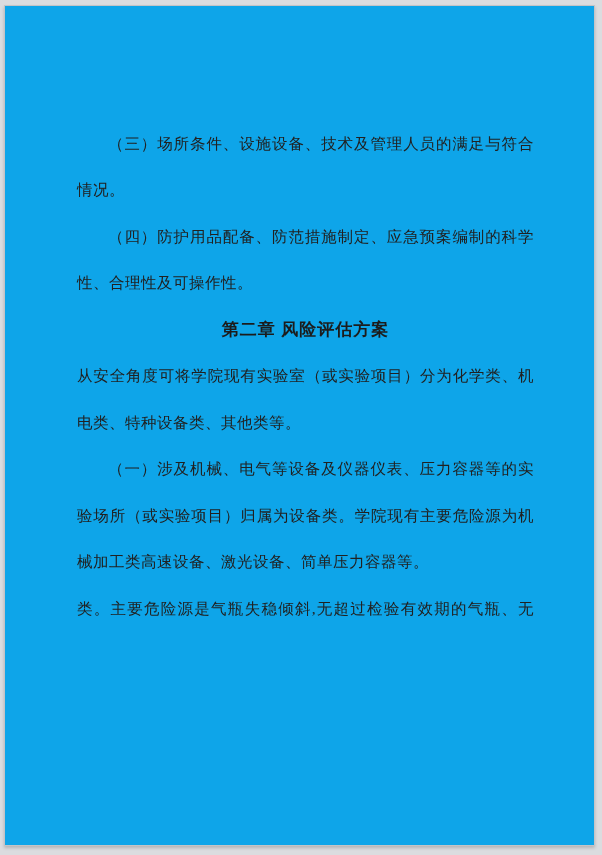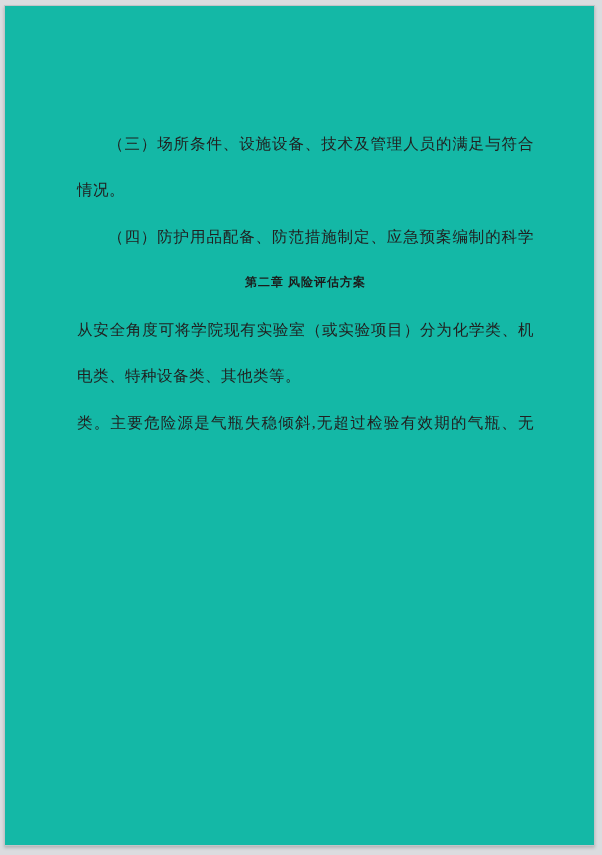--- a/index.html
+++ b/index.html
@@ -10,21 +10,21 @@
     background: #dbdcdf;
     overflow: hidden;
     font-family: "Liberation Serif", serif;
   }
   .page {
     position: absolute;
     left: 4px;
     top: 5px;
     width: 589px;
     height: 839px;
-    background: #14b8a6;
+    background: #0ea5e9;
     border: 1px solid #c3c4c7;
     box-shadow: 0 2px 3px rgba(0,0,0,0.18);
     box-sizing: content-box;
   }
   .content {
     padding: 106px 62px 0 72px;
     width: 457px;
     box-sizing: content-box;
   }
   .line {
@@ -40,47 +40,51 @@
     text-align: justify;
     text-align-last: justify;
   }
   .indent {
     text-indent: 31px;
   }
   .chapter-heading {
     height: 31px;
     line-height: 31px;
     margin: 0;
-    font-family: Liberation Serif, serif;
+    font-family: Liberation Sans, sans-serif;
     font-weight: bold;
-    font-size: 12px;
+    font-size: 17px;
     color: #1c1c1c;
     text-align: center;
     text-align-last: center;
     letter-spacing: 1px;
   }
   .clause-lead {
     font-weight: bold;
     letter-spacing: 2px;
   }
 </style>
 </head>
 <body>
 
 <div class="page">
   <div class="content">
 
     <p class="line full indent">（三）场所条件、设施设备、技术及管理人员的满足与符合</p>
     <p class="line">情况。</p>
 
     <p class="line full indent">（四）防护用品配备、防范措施制定、应急预案编制的科学</p>
+    <p class="line">性、合理性及可操作性。</p>
 
 
     <h2 class="chapter-heading">第二章 风险评估方案</h2>
 
     <p class="line full">从安全角度可将学院现有实验室（或实验项目）分为化学类、机</p>
     <p class="line">电类、特种设备类、其他类等。</p>
 
+    <p class="line full indent">（一）涉及机械、电气等设备及仪器仪表、压力容器等的实</p>
+    <p class="line full">验场所（或实验项目）归属为设备类。学院现有主要危险源为机</p>
+    <p class="line">械加工类高速设备、激光设备、简单压力容器等。</p>
 
     <p class="line full">类。主要危险源是气瓶失稳倾斜,无超过检验有效期的气瓶、无</p>
 
   </div>
 </div>
 
 </body></html>

